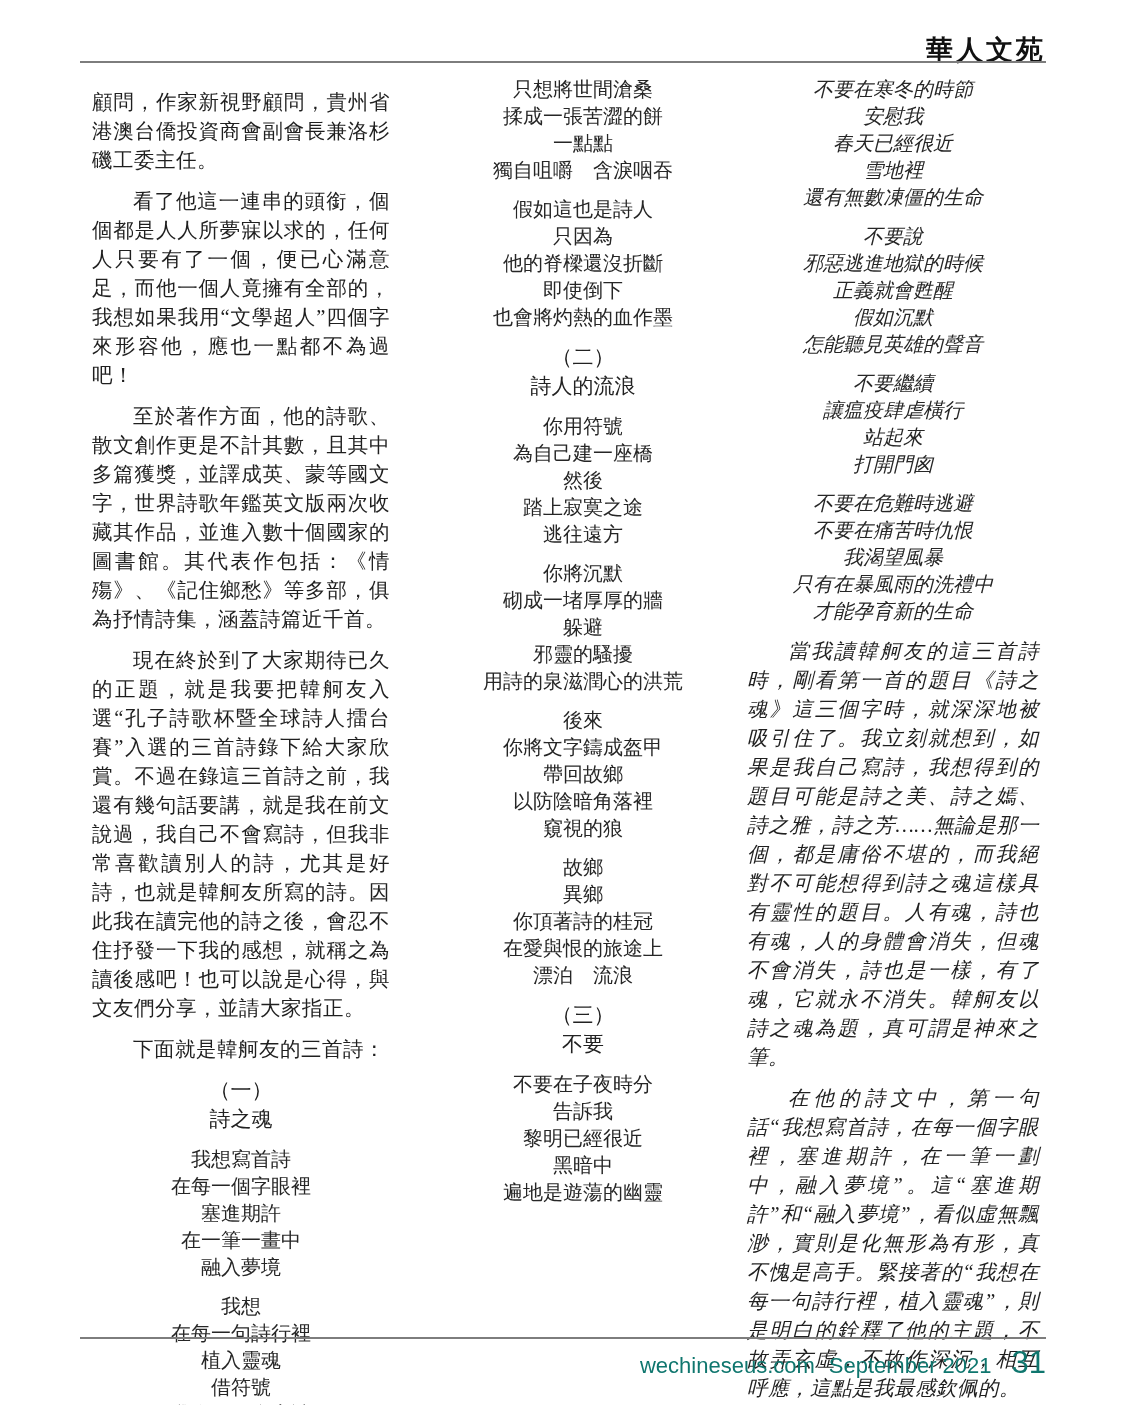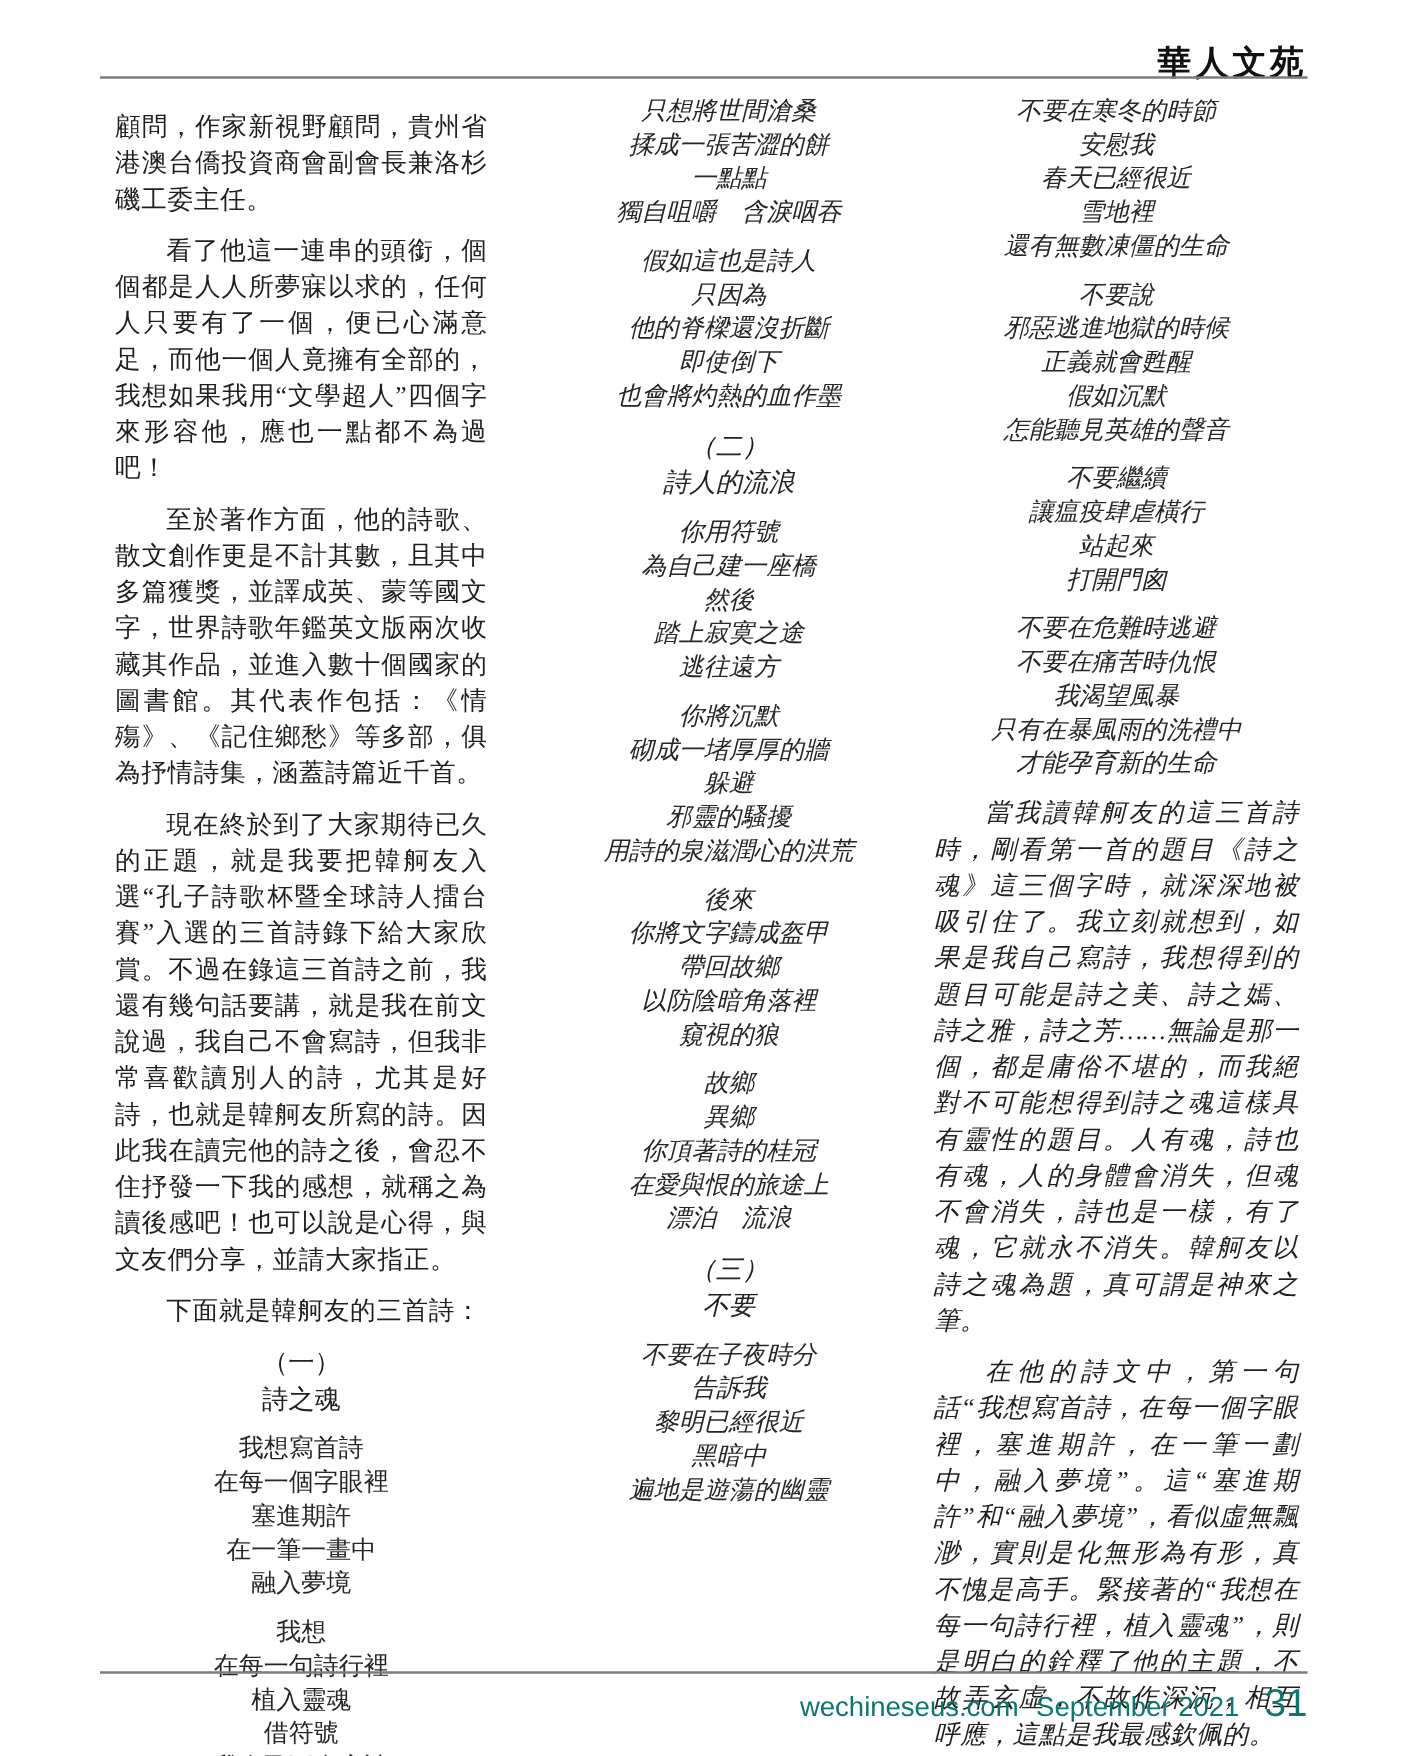--- a/index.html
+++ b/index.html
@@ -18,21 +18,21 @@
     color:#111;
     margin-top:12px;
   }
   .header-rule{
     position:absolute;top:61px;left:80px;width:966px;height:2px;
     background:#7d7d7d;
   }
   
   .col{position:absolute;top:76px;}
   #col-0{left:80px;width:322px;}
-  #col-1{left:424px;width:318px;font-style:italic;}
+  #col-1{left:424px;width:318px;}
   #col-2{left:735px;width:316px;font-style:italic;}
   .col > * + *{margin-top:12px;}
   .col > .prose + .prose{margin-top:0;}
   .col > .prose + .note{margin-top:0;}
   .prose{
     margin:12px;font-size:20.5px;line-height:29px;
     text-align:justify;text-justify:inter-ideograph;
     letter-spacing:0.5px;
   }
   .prose.indent{text-indent:2em;}

